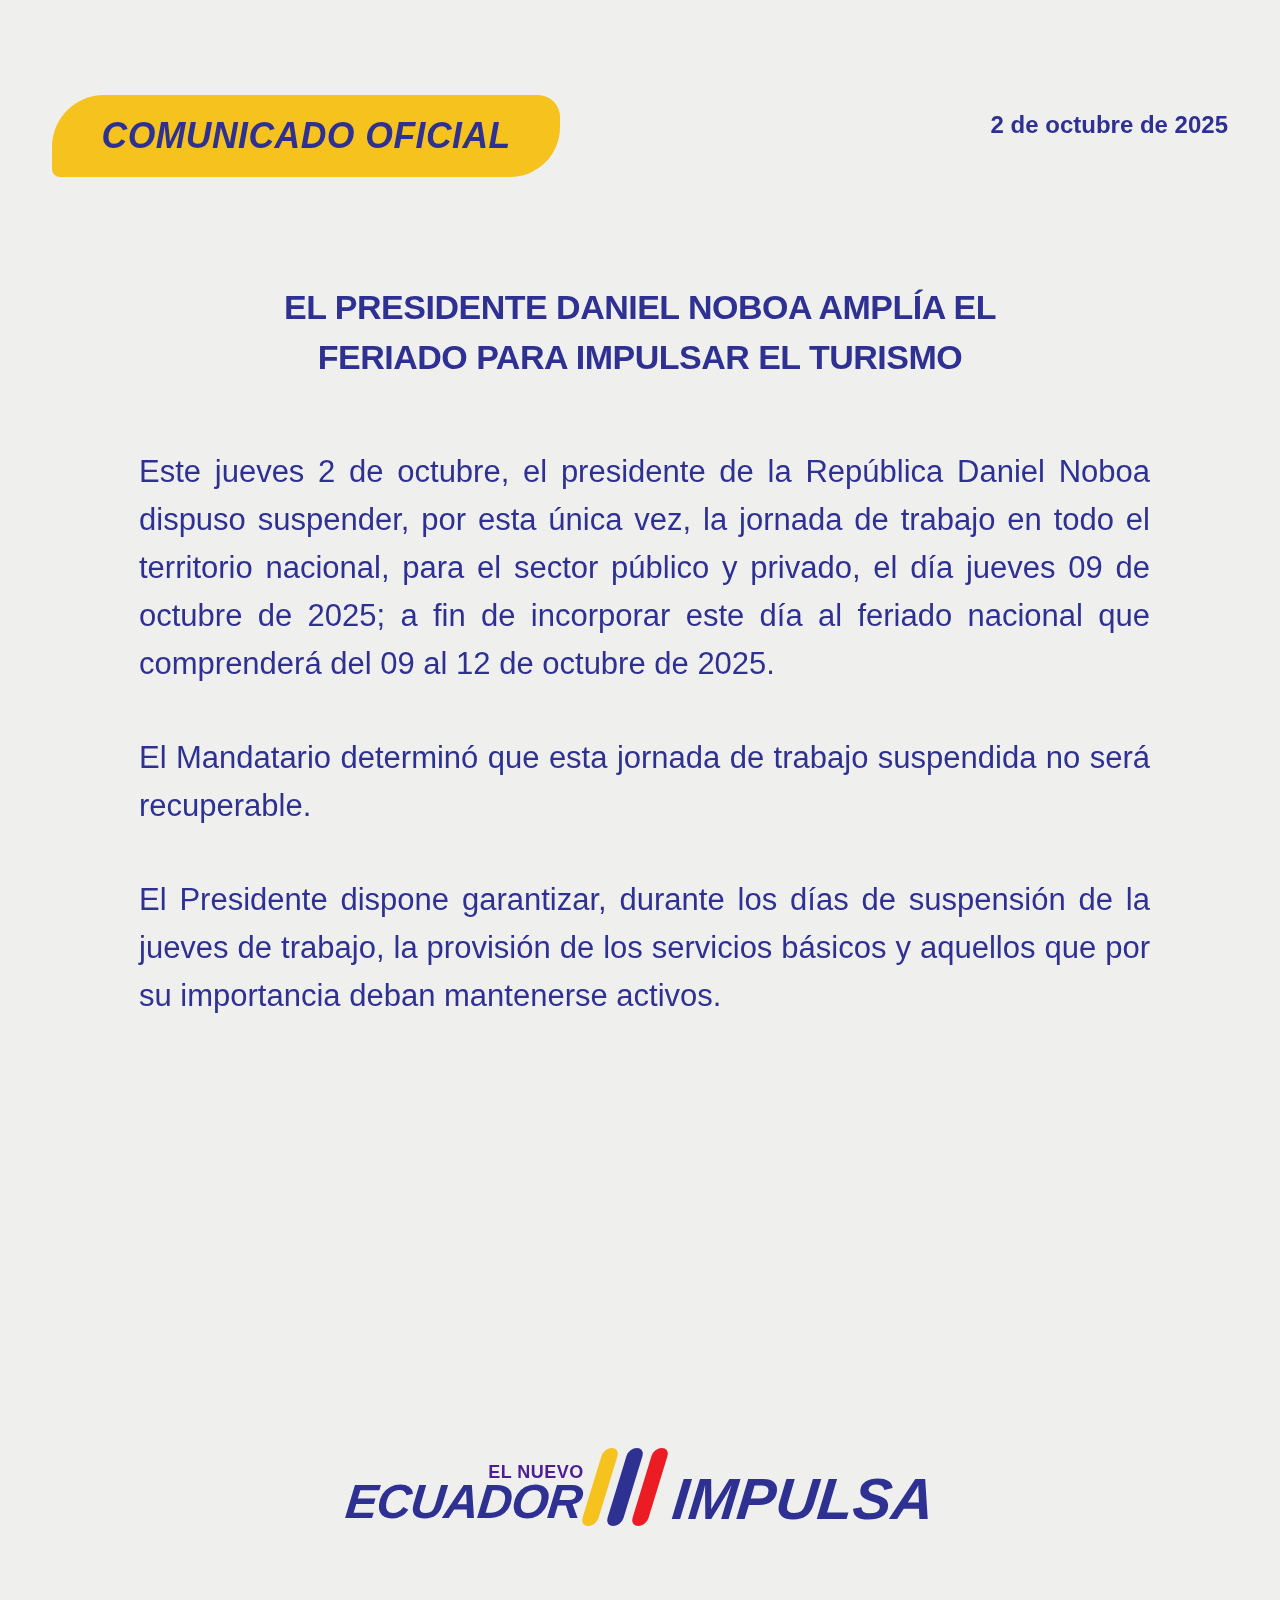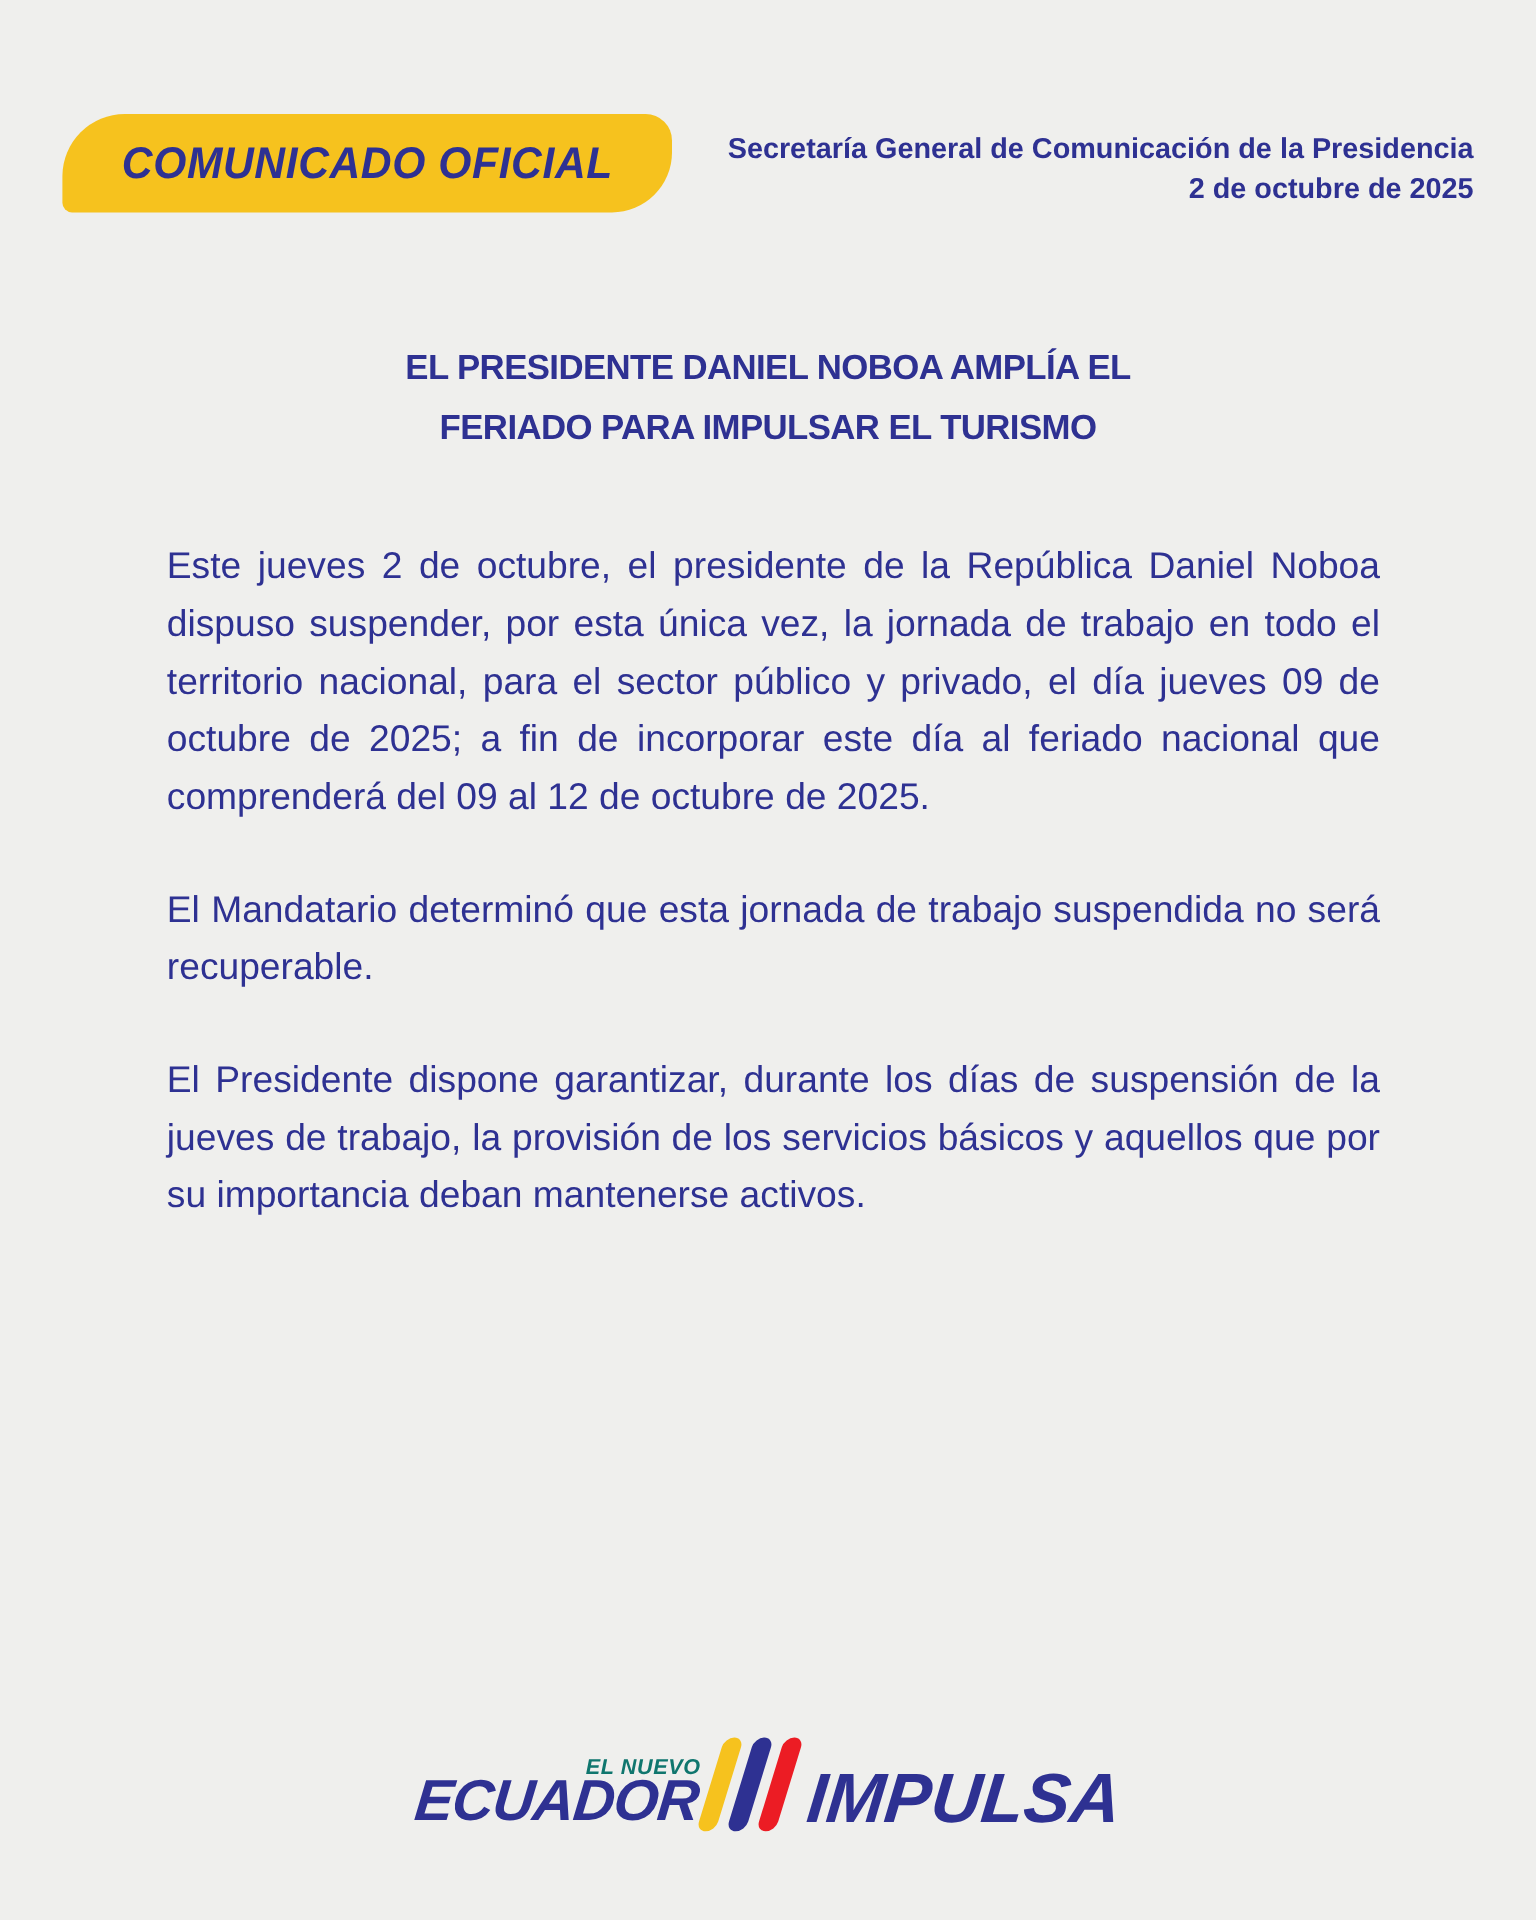--- a/index.html
+++ b/index.html
@@ -39,21 +39,21 @@
     font-weight: bold;
     font-size: 24px;
     line-height: 33px;
   }
   
   .title {
     position: absolute;
     left: 0; right: 0; top: 282px;
     text-align: center;
     color: #2e3192;
-    font-size: 29px;
+    font-size: 34px;
     font-weight: bold;
     letter-spacing: -0.5px;
     line-height: 50px;
   }
   
   .body-text {
     position: absolute;
     left: 128px; right: 130px; top: 448px;
     color: #2e3192;
     font-size: 31px;
@@ -68,24 +68,23 @@
     position: absolute;
     left: 0; right: 0; top: 1448px;
     display: flex;
     align-items: flex-end;
     justify-content: center;
   }
   .logo-left { position: relative; }
   .el-nuevo {
     position: absolute;
     top: -16px; right: -2px;
-    color: #0f766e;
+    color: #4c1d95;
     font-size: 18px;
     font-weight: bold;
-    font-style: italic;
     letter-spacing: 0.5px;
     white-space: nowrap;
   }
   .ecuador {
     color: #2e3192;
     font-size: 48px;
     font-weight: bold;
     font-style: italic;
     letter-spacing: -1px;
     line-height: 1;
@@ -117,21 +116,20 @@
 </head>
 <body>
 
 <div class="page">
 
   <div class="badge">
     <span class="badge-label">COMUNICADO OFICIAL</span>
   </div>
 
   <div class="header-right">
-    <div>Secretaría General de Comunicación de la Presidencia</div>
     <div>2 de octubre de 2025</div>
   </div>
 
   <div class="title">
     <div>EL PRESIDENTE DANIEL NOBOA AMPLÍA EL</div>
     <div>FERIADO PARA IMPULSAR EL TURISMO</div>
   </div>
 
   <div class="body-text">
     <p>Este jueves 2 de octubre, el presidente de la República Daniel Noboa dispuso suspender, por esta única vez, la jornada de trabajo en todo el territorio nacional, para el sector público y privado, el día jueves 09 de octubre de 2025; a fin de incorporar este día al feriado nacional que comprenderá del 09 al 12 de octubre de 2025.</p>

